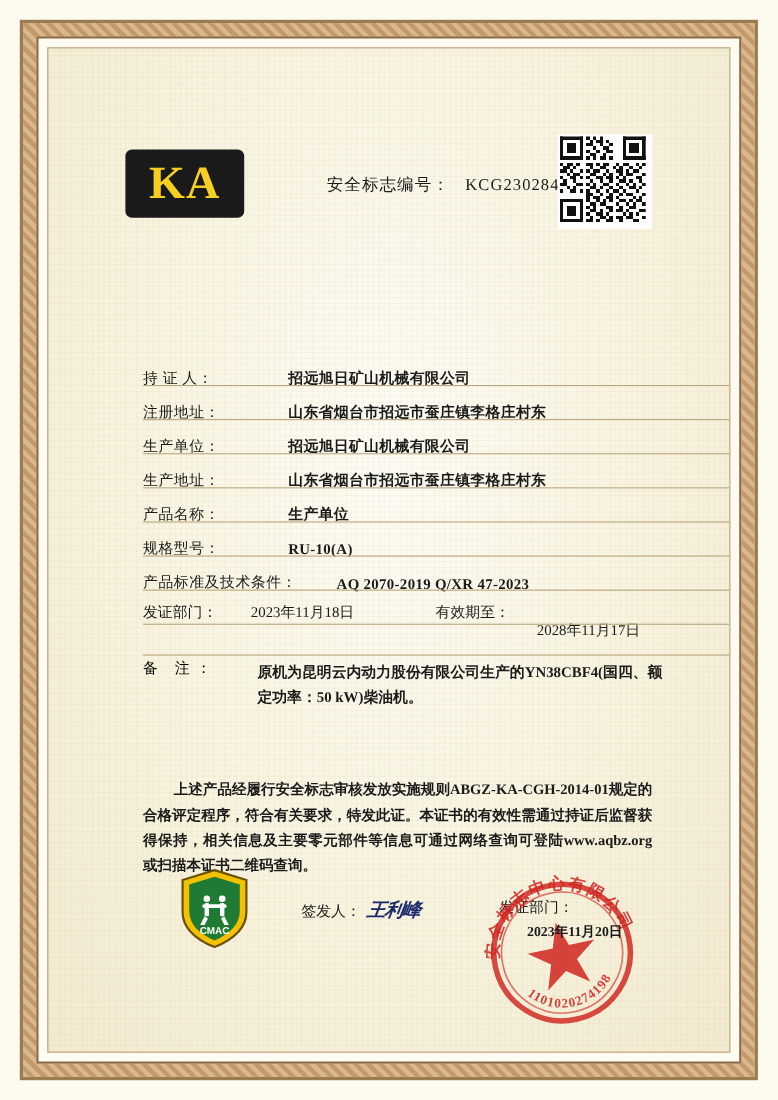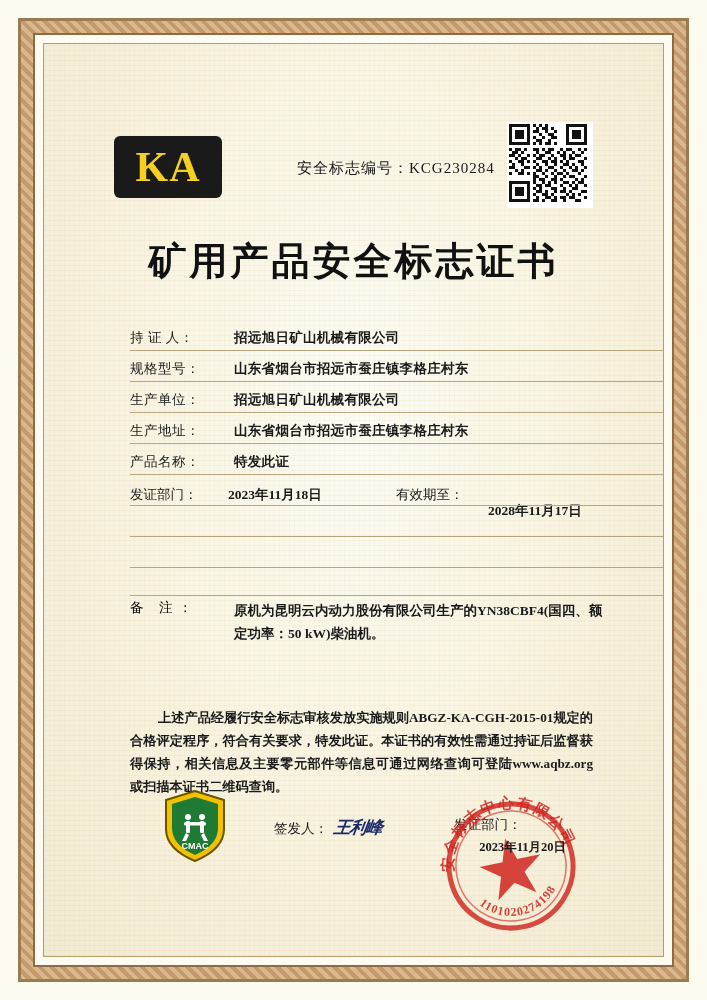--- a/index.html
+++ b/index.html
@@ -64,21 +64,21 @@
   }
 
   .cert-no{
     position:absolute;left:253px;top:115px;
     font-size:15px;color:#1a1a1a;
     font-family:"Liberation Serif", serif;
     letter-spacing:1px;
     white-space:nowrap;
   }
   .cert-no b{font-weight:normal;margin-top:16px;}
-  .cert-no .num{}
+  .cert-no .num{margin-left:14px;}
 
   
   .qr{
     position:absolute;right:70px;top:78px;
     width:82px;height:82px;
     background:#fff;
     padding:2px;
   }
   .qr svg{display:block;}
 
@@ -92,51 +92,52 @@
     color:#111;
   }
 
   
   .fields{
     position:absolute;left:86px;top:278px;right:60px;
   }
   .row{
     position:relative;
     height:30px;
-    display:flex;align-items:center;
+    display:flex;align-items:flex-end;
   }
   .label{
     width:104px;
     font-size:13.5px;
     color:#1a1a1a;
     font-family:"Liberation Serif", serif;
     letter-spacing:.5px;
     flex:0 0 104px;
     white-space:nowrap;
   }
   .label.wide{width:152px;flex:0 0 152px;}
   .value{
     font-size:13.5px;
     color:#1a1a1a;
     font-family:"Liberation Serif", serif;
     font-weight:bold;
     letter-spacing:.3px;
     white-space:nowrap;
+    margin-left:28px;
   }
   .underline{
     position:absolute;
     border-bottom:1px solid #b9a67e;
   }
 
   .row-date{
     position:relative;height:34px;
     font-size:13.5px;
   }
   .row-date .lbl{position:absolute;font-family:"Liberation Serif",serif;color:#1a1a1a;}
-  .row-date .val{position:absolute;font-weight:bold;color:#1a1a1a;}
+  .row-date .val{position:absolute;font-weight:normal;color:#1a1a1a;}
 
   .remark{
     position:absolute;left:86px;top:555px;right:60px;
     font-size:13.5px;
   }
   .remark .lbl{position:absolute;left:0;top:0;letter-spacing:6px;}
   .remark .txt{
     margin-left:104px;
     font-weight:bold;
     line-height:23px;
@@ -380,43 +381,50 @@
                   <rect x="25" y="24" width="1" height="1"></rect>
                 <rect x="8" y="25" width="2" height="1"></rect>
                   <rect x="11" y="25" width="1" height="1"></rect>
                   <rect x="14" y="25" width="2" height="1"></rect>
                 <rect x="18" y="25" width="1" height="1"></rect>
                   <rect x="22" y="25" width="2" height="1"></rect>
               </g>
             </svg>
           </div>
 
-          <div class="title">矿用产品安全标志证书</div>
 
           <div class="fields">
 
             <div class="row" style="height:31px;">
               <div class="label">持 证 人：</div>
               <div class="value">招远旭日矿山机械有限公司</div>
             </div>
             <div class="row" style="height:31px;">
-              <div class="label">规格型号：</div>
+              <div class="label">注册地址：</div>
               <div class="value">山东省烟台市招远市蚕庄镇李格庄村东</div>
             </div>
             <div class="row" style="height:31px;">
               <div class="label">生产单位：</div>
               <div class="value">招远旭日矿山机械有限公司</div>
             </div>
             <div class="row" style="height:31px;">
               <div class="label">生产地址：</div>
               <div class="value">山东省烟台市招远市蚕庄镇李格庄村东</div>
             </div>
             <div class="row" style="height:31px;">
               <div class="label">产品名称：</div>
-              <div class="value">特发此证</div>
+              <div class="value">生产单位</div>
+            </div>
+            <div class="row" style="height:31px;">
+              <div class="label">规格型号：</div>
+              <div class="value">RU-10(A)</div>
+            </div>
+            <div class="row" style="height:31px;">
+              <div class="label wide">产品标准及技术条件：</div>
+              <div class="value" style="margin-left:24px;">AQ 2070-2019 Q/XR 47-2023</div>
             </div>
 
             <div class="row-date" style="margin-top:9px;">
               <span class="lbl" style="left:0;top:0;">发证部门：</span>
               <span class="val" style="left:98px;top:0;">2023年11月18日</span>
               <span class="lbl" style="left:266px;top:0;">有效期至：</span>
               <span class="val" style="left:358px;top:16px;">2028年11月17日</span>
             </div>
           </div>
 
@@ -428,21 +436,21 @@
           <div class="underline" style="left:86px;top:461px;width:540px;"></div>
           <div class="underline" style="left:86px;top:492px;width:540px;"></div>
           <div class="underline" style="left:86px;top:523px;width:540px;"></div>
           <div class="underline" style="left:86px;top:551px;width:540px;"></div>
 
           <div class="remark">
             <span class="lbl">备  注：</span>
             <div class="txt">原机为昆明云内动力股份有限公司生产的YN38CBF4(国四、额定功率：50 kW)柴油机。</div>
           </div>
 
-          <div class="statement">上述产品经履行安全标志审核发放实施规则ABGZ-KA-CGH-2015-01规定的合格评定程序，符合有关要求，特发此证。本证书的有效性需通过持证后监督获得保持，相关信息及主要零元部件等信息可通过网络查询可登陆www.aqbz.org或扫描本证书二维码查询。</div>
+          <div class="statement">上述产品经履行安全标志审核发放实施规则ABGZ-KA-CGH-2014-01规定的合格评定程序，符合有关要求，特发此证。本证书的有效性需通过持证后监督获得保持，相关信息及主要零元部件等信息可通过网络查询可登陆www.aqbz.org或扫描本证书二维码查询。</div>
 
           <div class="cmac">
             <svg width="66" height="74" viewBox="0 0 66 74">
               <path d="M33 2 L62 11 L62 40 Q62 60 33 72 Q4 60 4 40 L4 11 Z" fill="#f2c200" stroke="#6b5200" stroke-width="2"></path>
               <path d="M33 8 L56 15 L56 39 Q56 56 33 66 Q10 56 10 39 L10 15 Z" fill="#1f7a33"></path>
               <g fill="#ffffff">
                 <circle cx="26" cy="28" r="3"></circle>
                 <circle cx="40" cy="28" r="3"></circle>
                 <rect x="24" y="32" width="4" height="12" rx="1"></rect>
                 <rect x="38" y="32" width="4" height="12" rx="1"></rect>

